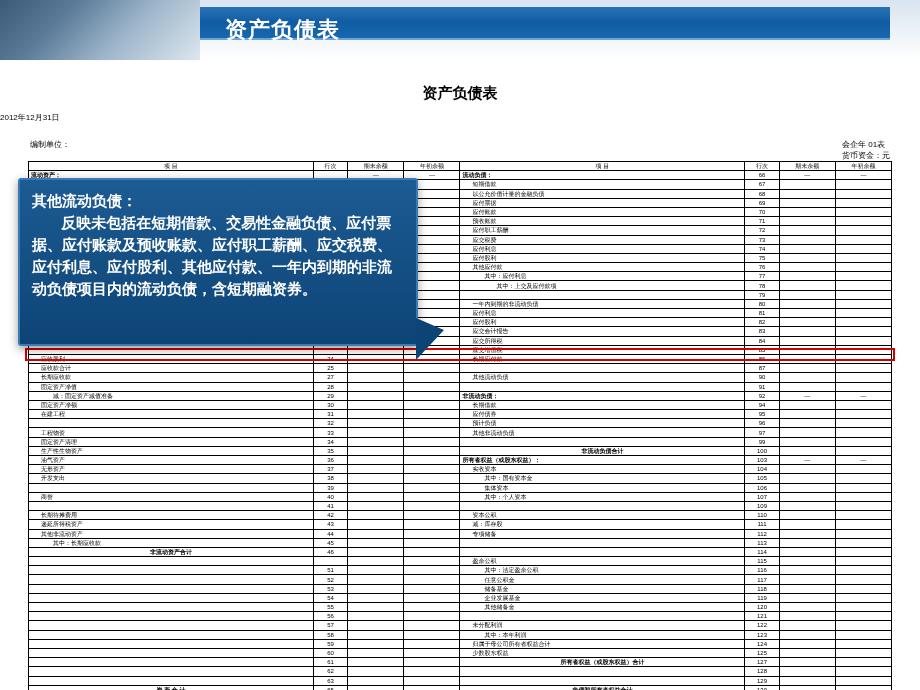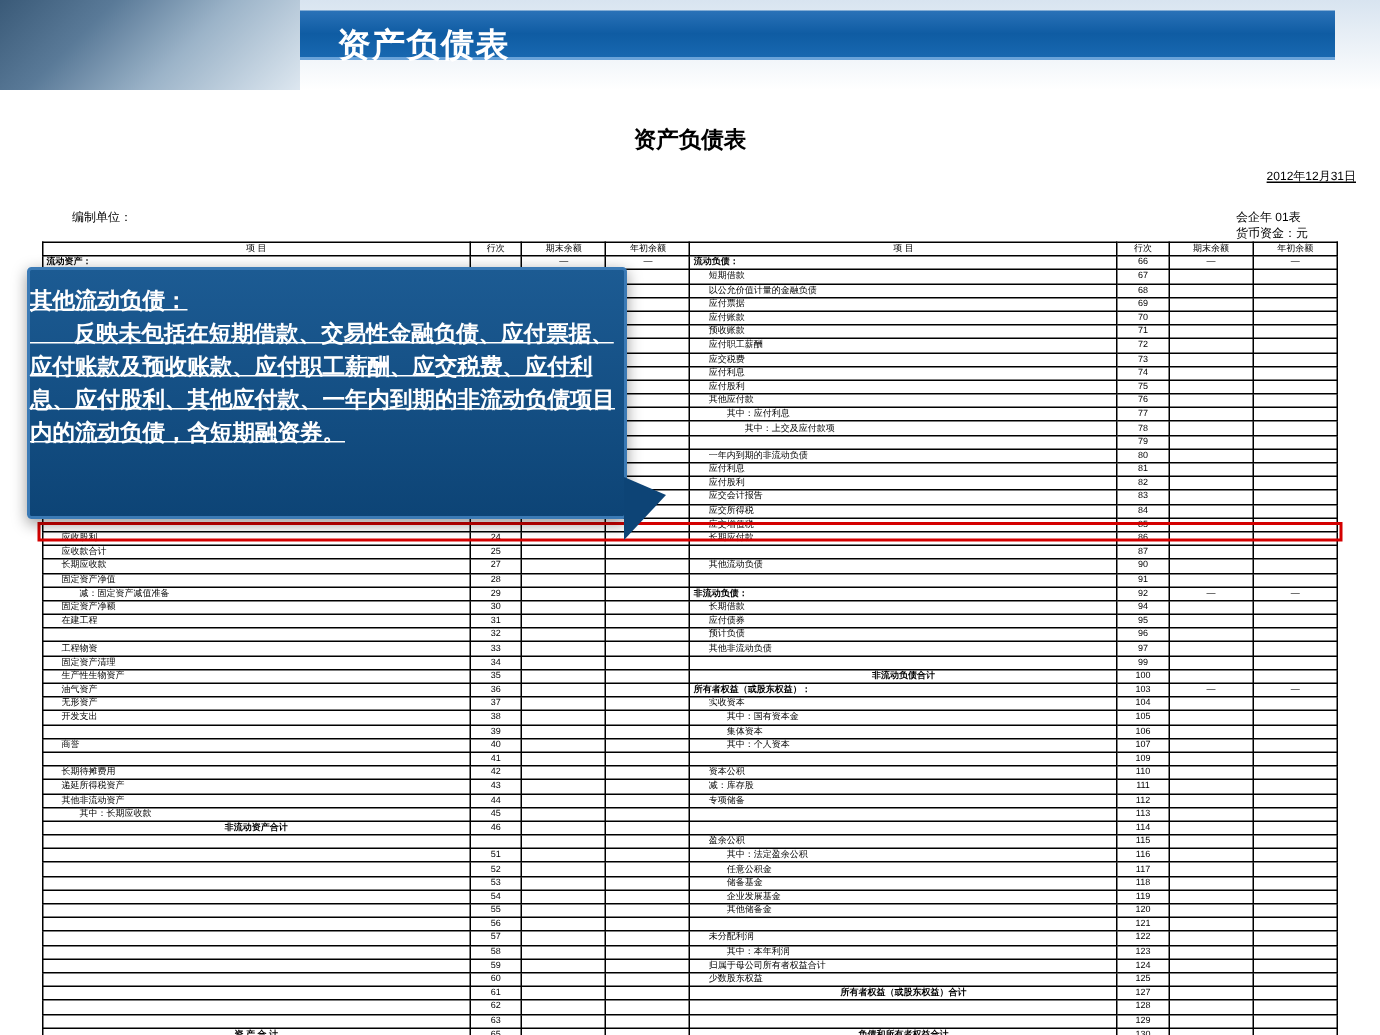--- a/index.html
+++ b/index.html
@@ -2,34 +2,34 @@
 <html><head>
 <meta charset="utf-8">
 <style>
   * { box-sizing: border-box; margin: 0; padding: 0; }
   body { font-family: "Microsoft YaHei", sans-serif; width: 920px; height: 690px; background: #fff; overflow: hidden; position: relative; }
   .slide-header { height: 60px; background: linear-gradient(180deg,#d8e4f0 0%,#fff 100%); position: relative; }
   .header-bar { position:absolute; left:0; top:7px; width:890px; height:33px; background:linear-gradient(180deg,#2a72b8 0%,#0f5ca3 50%,#1868b0 100%); border-bottom:2px solid #6aa3d9; }
   .header-img { position:absolute; left:0; top:0; width:200px; height:60px; background:linear-gradient(135deg,#3a5a78 0%,#5a7a98 30%,#9bb3c8 60%,#dde7f0 100%); }
   .header-title { position:absolute; left:225px; top:15px; color:#fff; font-size:22px; font-weight:bold; letter-spacing:1px; }
   .sheet-title { text-align:center; font-size:15px; font-weight:bold; margin:24px 0 4px; }
-  .meta-row { display:flex; justify-content:space-between; padding:0 48px; font-size:8px;margin-top:36px; }
-  .date-center { position:absolute; left:0; right:16px; text-align:right; font-size:8px; top:112px;text-decoration:underline; }
+  .meta-row { display:flex; justify-content:space-between; padding:0 30px; font-size:8px;margin-top:36px; }
+  .date-center { position:absolute; left:0; right:0; text-align:left; font-size:8px; top:112px; }
   .tbl-wrap { padding:0 28px; position:relative; }
   table { width:100%; border-collapse:collapse; table-layout:fixed; font-size:6px; line-height:1; }
   th,td { border:0.5px solid #000; padding:1px 2px; height:9.2px; white-space:nowrap; overflow:hidden; text-align:left; }
   th { text-align:center; font-weight:normal; }
   td.num { text-align:center; }
   td.dash { text-align:center; }
   td.sect { font-weight:bold; }
   td.i1 { padding-left:12px; }
   td.i2 { padding-left:24px; }
   td.i3 { padding-left:36px; }
   td.tot { font-weight:bold; text-align:center; }
-  .callout { position:absolute; left:18px; top:178px; width:400px; height:168px; background:linear-gradient(180deg,#1c5b93 0%,#0d4476 100%); border:2px solid #3b7ab5; border-radius:3px; color:#fff; padding:10px 0; font-size:15px; line-height:22px; font-weight:bold; z-index:10; box-shadow:0 3px 10px rgba(0,0,0,.4);text-decoration:underline; }
+  .callout { position:absolute; left:18px; top:178px; width:400px; height:168px; background:linear-gradient(180deg,#1c5b93 0%,#0d4476 100%); border:2px solid #3b7ab5; border-radius:3px; color:#fff; padding:10px 12px; font-size:15px; line-height:22px; font-weight:bold; z-index:10; box-shadow:0 3px 10px rgba(0,0,0,.4); }
   .callout::after { content:""; position:absolute; right:-28px; top:138px; width:0; height:0; border-left:28px solid #0d4476; border-top:12px solid transparent; border-bottom:30px solid transparent; }
   .hl { position:absolute; border:2.5px solid #d40000; left:25px; width:870px; height:13px; top:348px; z-index:5; pointer-events:none; }
 </style>
 </head>
 <body>
 
 <div class="slide-header">
   <div class="header-bar"></div>
   <div class="header-img"></div>
   <div class="header-title">资产负债表</div>

